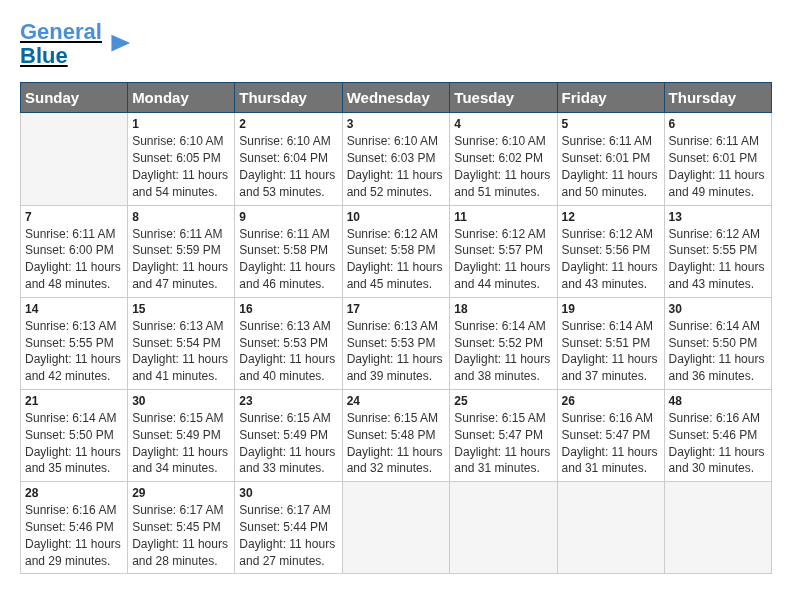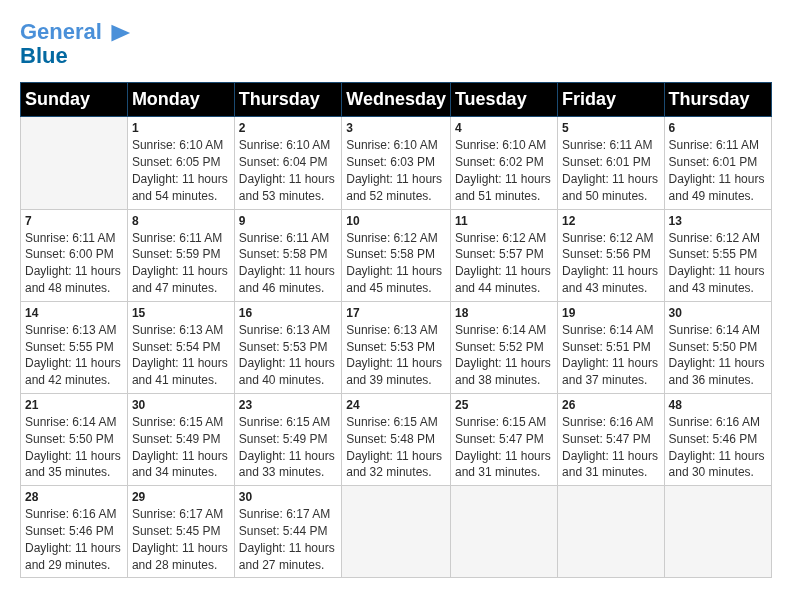--- a/index.html
+++ b/index.html
@@ -51,25 +51,25 @@
       font-size: 15px;
       color: #333;
       margin-top: 2px;
     }
     .calendar {
       width: 100%;
       border-collapse: collapse;
       font-size: 11px;
     }
     .calendar th {
-      background: #000000;
+      background: #737373;
       color: #fff;
       padding: 6px 4px;
       text-align: left;
-      font-size: 18px;
+      font-size: 15px;
       font-weight: bold;
       border: 1px solid #1a4a72;
     }
     .calendar td {
       border: 1px solid #ccc;
       vertical-align: top;
       padding: 4px;
       width: 108px;
       height: 80px;
       background: #fff;
@@ -90,21 +90,21 @@
       line-height: 1.4;
     }
   </style>
 </head>
 <body>
 
 <div class="page">
   <div class="header">
     <div class="logo">
       <div>
-        <div style="display:flex;align-items:flex-start;">
+        <div style="display:flex;align-items:center;text-decoration:underline;">
           <div class="logo-text">
             <span>General</span><br>
             <span style="color:#0369a1;">Blue</span>
           </div>
           <svg class="logo-icon" viewBox="0 0 30 30" xmlns="http://www.w3.org/2000/svg">
             <polygon points="8,5 28,14 8,23" fill="#4a90d9"></polygon>
           </svg>
         </div>
       </div>
     </div>

